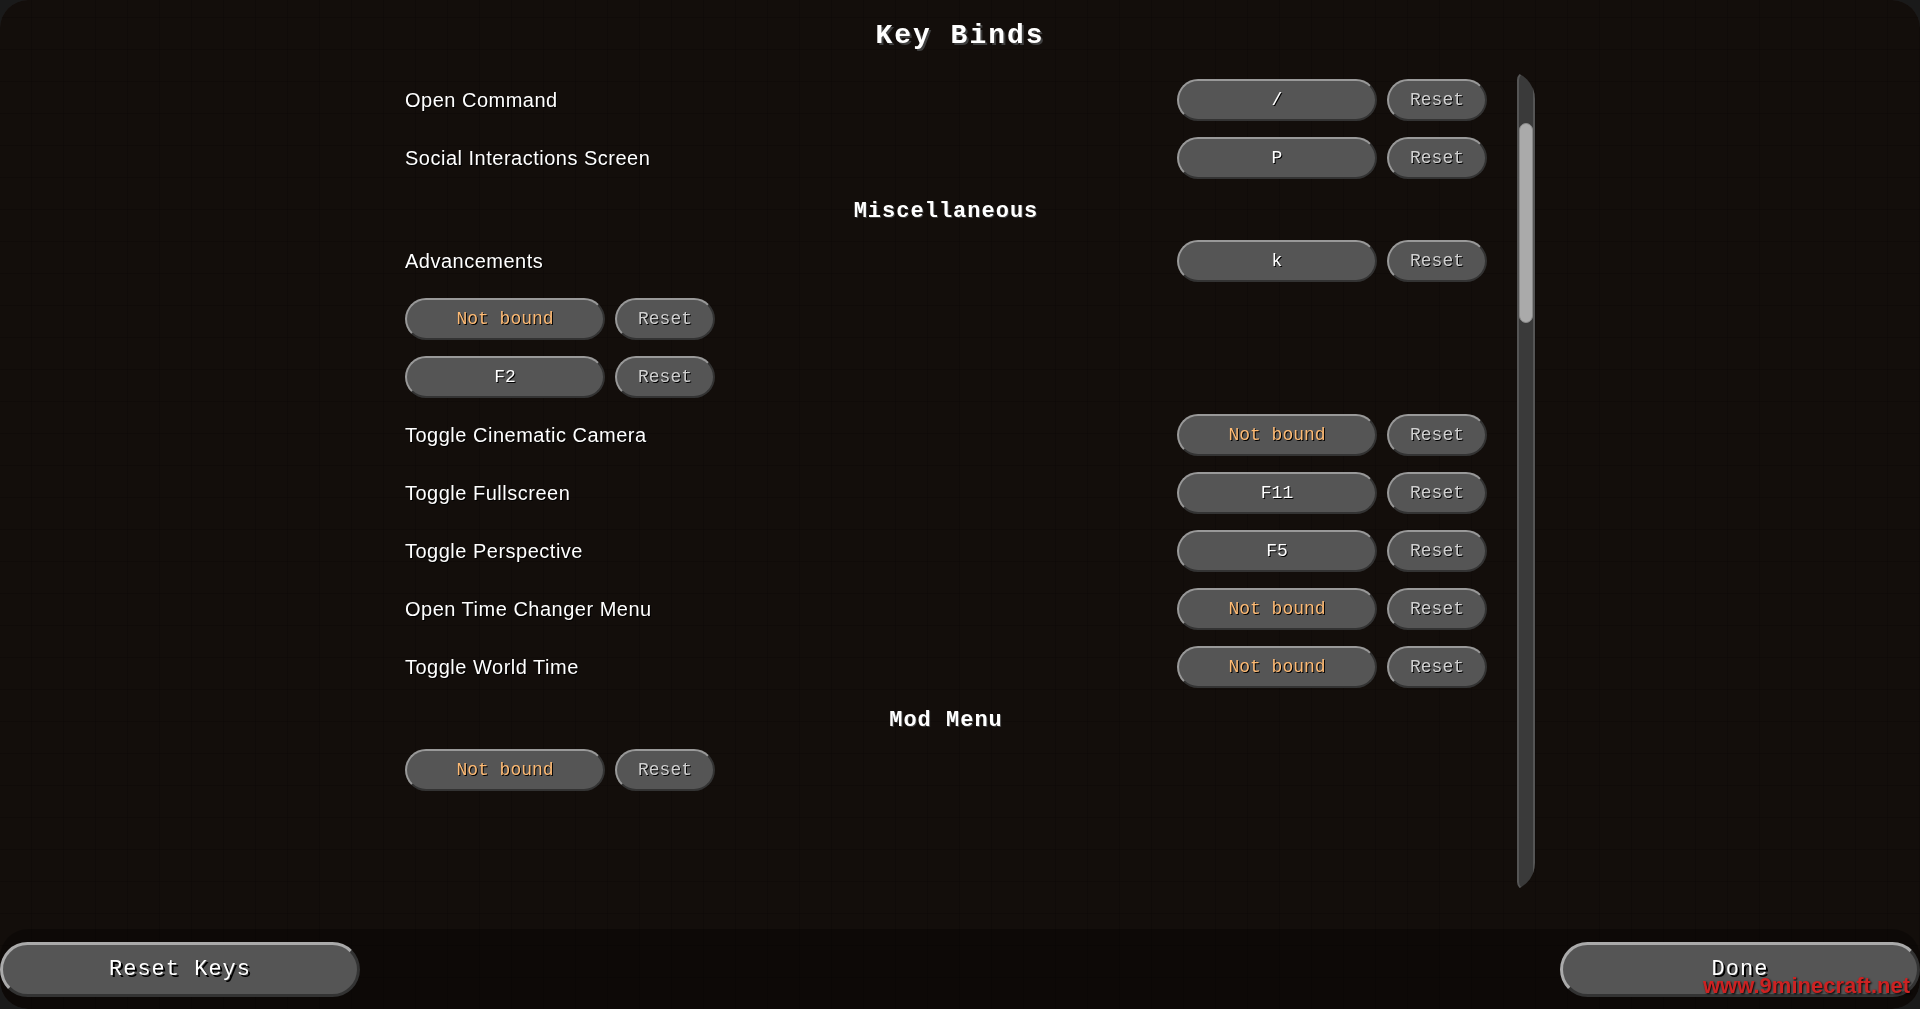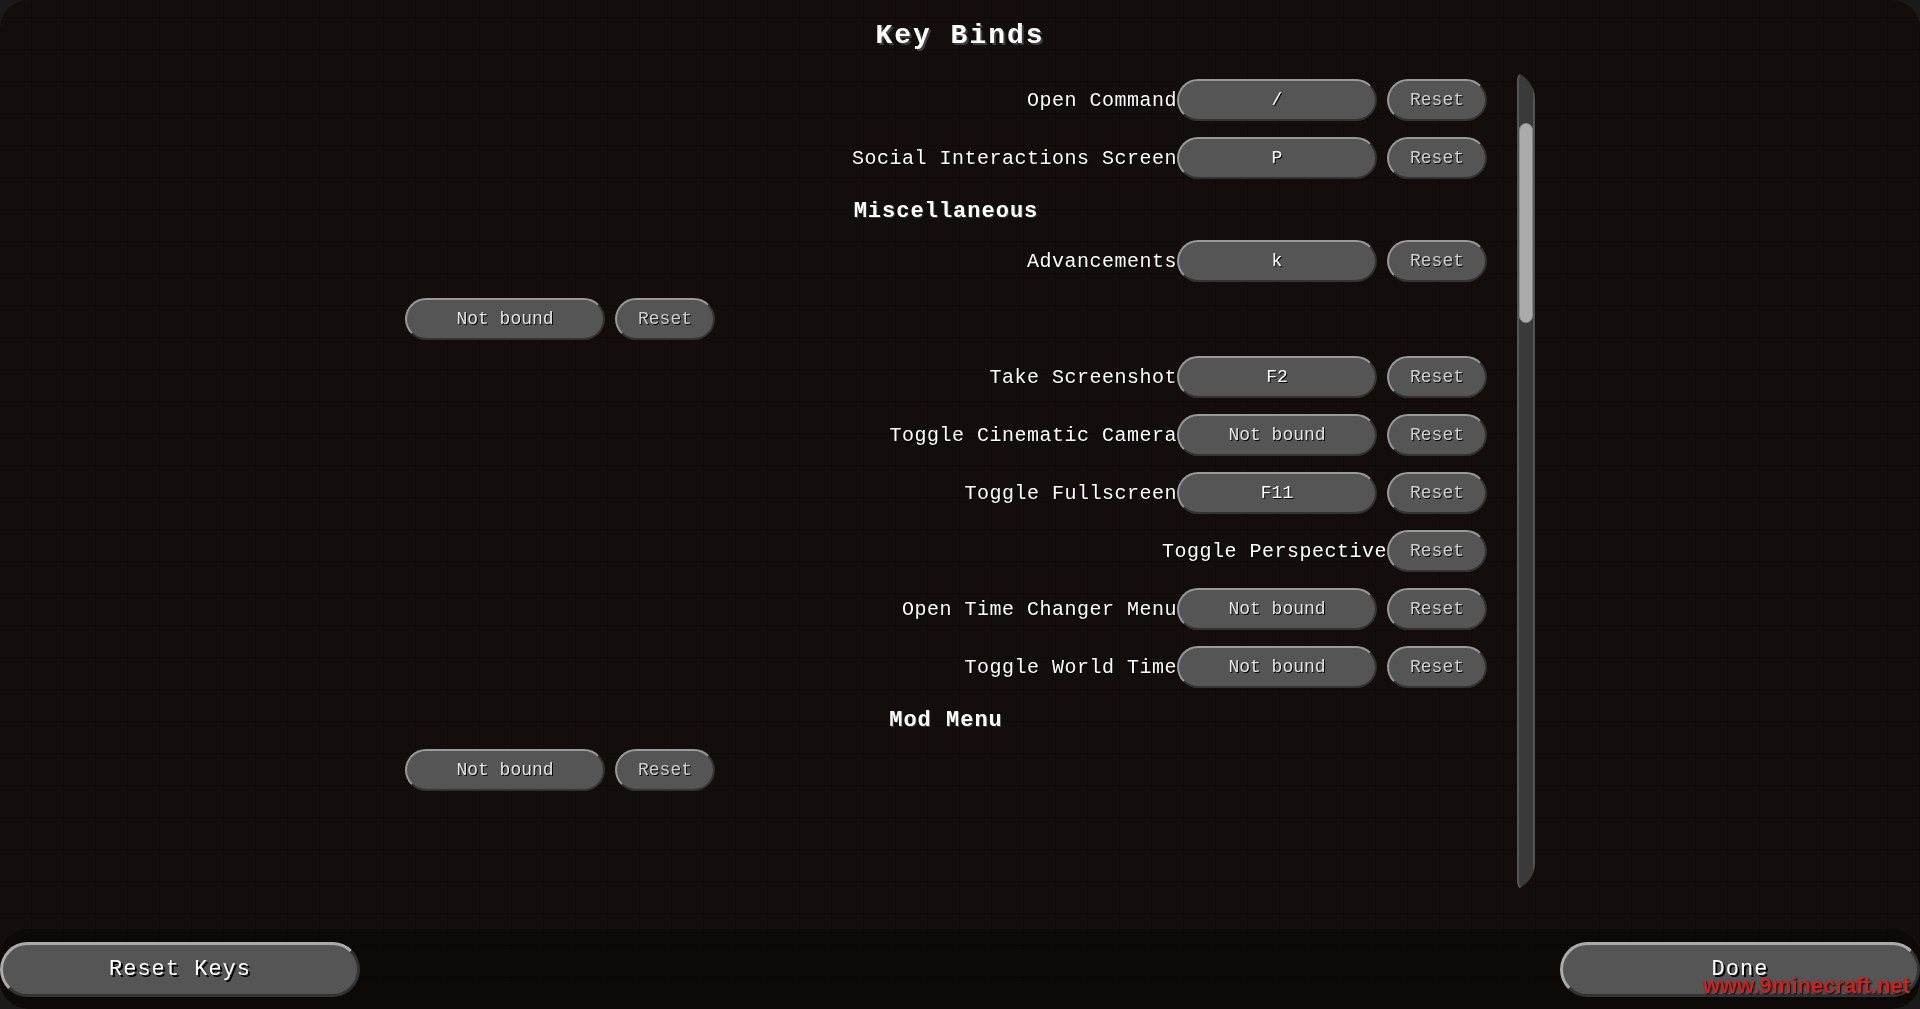--- a/index.html
+++ b/index.html
@@ -126,24 +126,23 @@
       display: flex;
       align-items: center;
       padding: 6px 20px;
       height: 58px;
     }
 
     .keybind-label {
       flex: 1;
       color: #ffffff;
       font-size: 20px;
-      font-family: Liberation Mono, monospace;
+      font-family: Liberation Sans, sans-serif;
       text-shadow: 1px 1px 0px #000;
       letter-spacing: 0.5px;
-      text-align: right;
     }
 
     .keybind-button {
       width: 200px;
       height: 42px;
       background: #555555;
       border: 2px solid #888888;
       color: #ffffff;
       font-family: 'Courier New', monospace;
       font-size: 18px;
@@ -220,21 +219,21 @@
       right: 10px;
       color: #cc2222;
       font-size: 22px;
       font-family: Arial, sans-serif;
       font-weight: bold;
       text-shadow: 1px 1px 2px #000;
       z-index: 100;
     }
 
     .not-bound {
-      color: #e5e5e5;
+      color: #fdba74;
     }
   </style>
 </head>
 <body>
 
 <div class="background"></div>
 <div class="dark-overlay"></div>
 
 <div class="main-container">
   <div class="page-title">Key Binds</div>
@@ -256,36 +255,36 @@
         <div class="keybind-row">
           <div class="keybind-label">Advancements</div>
           <button class="keybind-button">k</button>
           <button class="reset-button">Reset</button>
         </div>
         <div class="keybind-row">
           <button class="keybind-button not-bound">Not bound</button>
           <button class="reset-button">Reset</button>
         </div>
         <div class="keybind-row">
-          <div class="keybind-label">Take Screenshot</div>
           <button class="keybind-button">F2</button>
           <button class="reset-button">Reset</button>
         </div>
         <div class="keybind-row">
           <div class="keybind-label">Toggle Cinematic Camera</div>
           <button class="keybind-button not-bound">Not bound</button>
           <button class="reset-button">Reset</button>
         </div>
         <div class="keybind-row">
           <div class="keybind-label">Toggle Fullscreen</div>
           <button class="keybind-button">F11</button>
           <button class="reset-button">Reset</button>
         </div>
         <div class="keybind-row">
           <div class="keybind-label">Toggle Perspective</div>
+          <button class="keybind-button">F5</button>
           <button class="reset-button">Reset</button>
         </div>
         <div class="keybind-row">
           <div class="keybind-label">Open Time Changer Menu</div>
           <button class="keybind-button not-bound">Not bound</button>
           <button class="reset-button">Reset</button>
         </div>
         <div class="keybind-row">
           <div class="keybind-label">Toggle World Time</div>
           <button class="keybind-button not-bound">Not bound</button>

